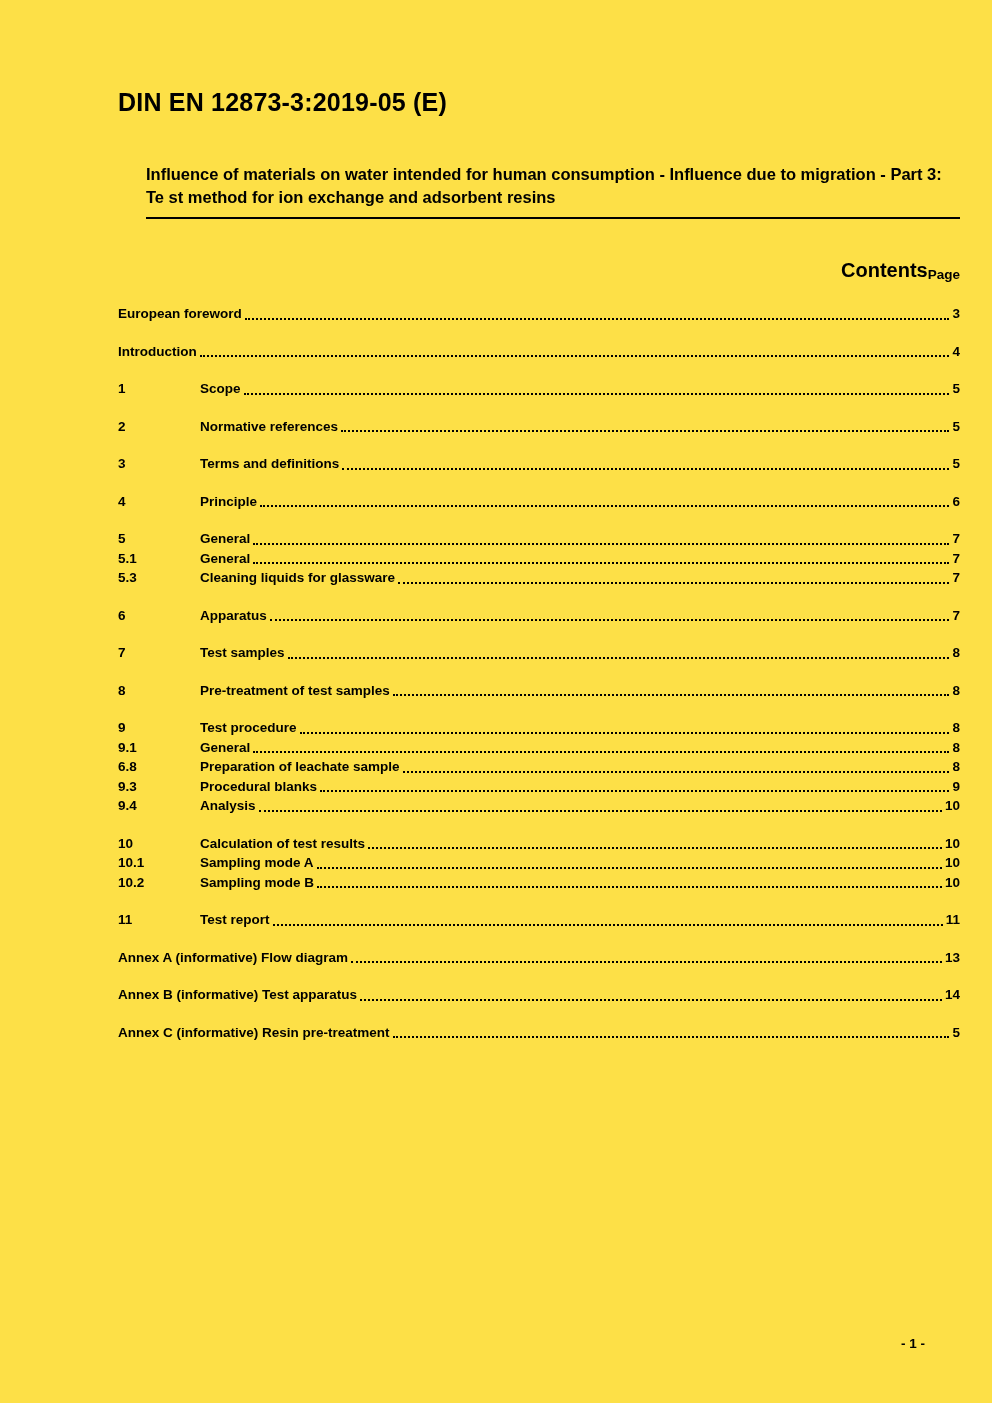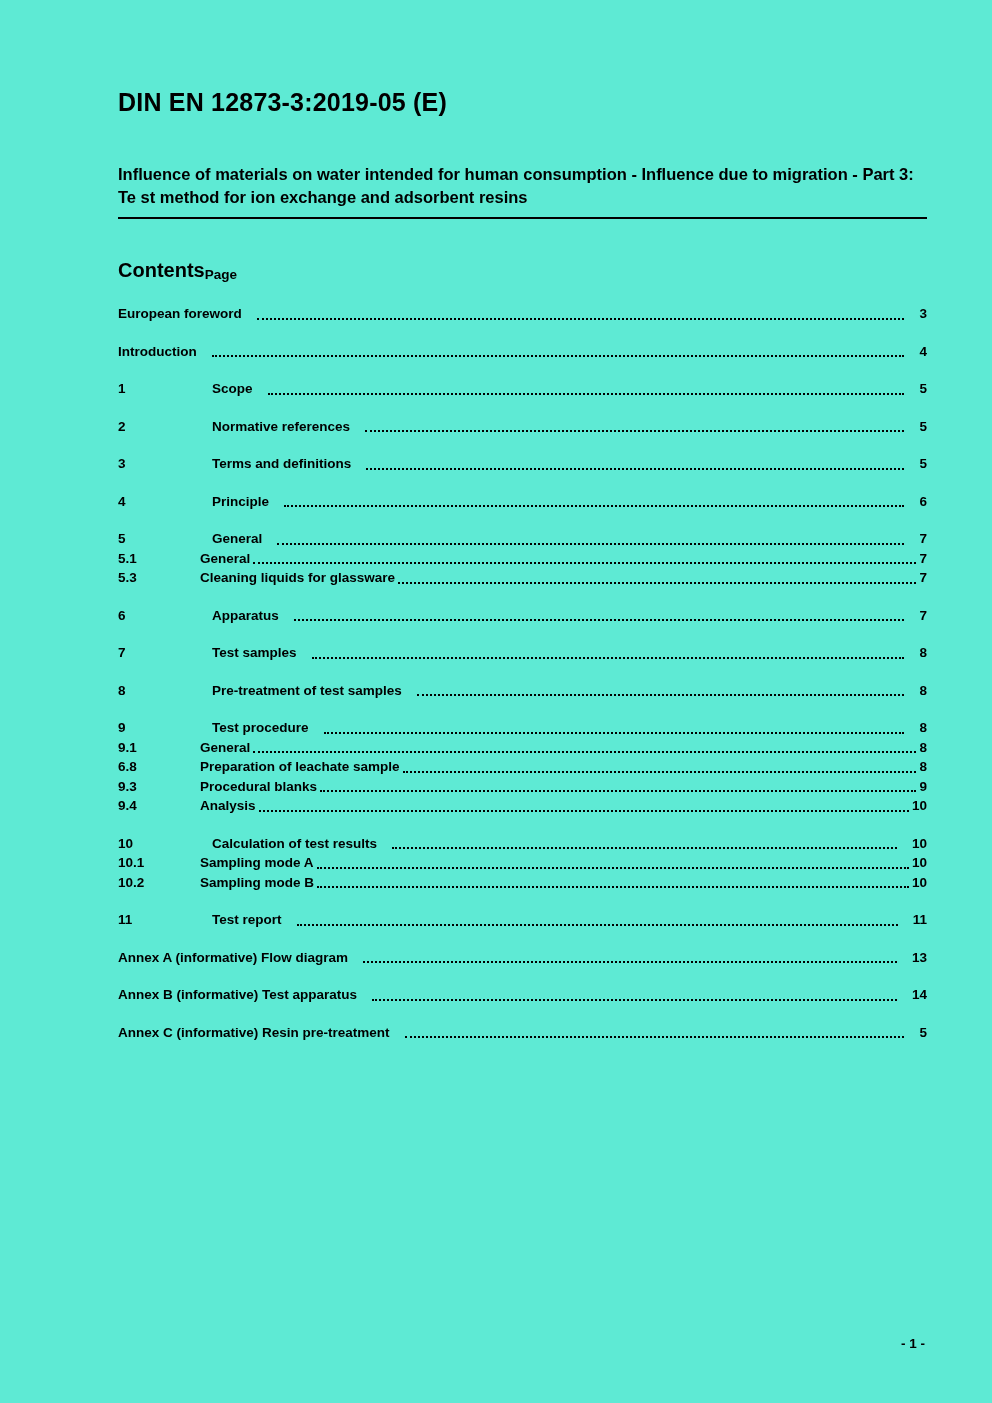--- a/index.html
+++ b/index.html
@@ -5,64 +5,64 @@
   html, body {
     margin: 0;
     padding: 0;
     background: #ffffff;
   }
   .page {
     position: relative;
     width: 992px;
     height: 1403px;
     box-sizing: border-box;
-    background: #5eead4;
+    background: #fde047;
     font-family: "Liberation Sans", sans-serif;
     font-weight: bold;
     color: #000000;
-    padding: 88px 65px 0 118px;
+    padding: 88px 32px 0 118px;
     overflow: hidden;
   }
   .doc-id {
     font-size: 25px;
     margin: 0;
     letter-spacing: 0.2px;
   }
   .doc-subtitle {
     margin-top: 46px;
     font-size: 16.5px;
     line-height: 23px;
     border-bottom: 2px solid #000000;
     padding-bottom: 8px;
+    margin-left: 28px;
   }
   .contents-head {
     margin-top: 40px;
     display: flex;
     align-items: flex-end;
-    justify-content: flex-start;
+    justify-content: flex-end;
   }
   .contents-title {
     font-size: 20px;
     margin: 0;
   }
   .page-label {
     font-size: 13.5px;
   }
   .toc {
     margin-top: 22px;
     font-size: 13.5px;
   }
   .toc-row {
     display: flex;
     align-items: baseline;
     line-height: 19.5px;
   }
   .toc-row.gap {
     margin-top: 18px;
-    gap: 12px;
   }
   .toc-num {
     flex: 0 0 82px;
     white-space: nowrap;
   }
   .toc-label {
     white-space: nowrap;
   }
   .toc-dots {
     flex: 1 1 auto;

